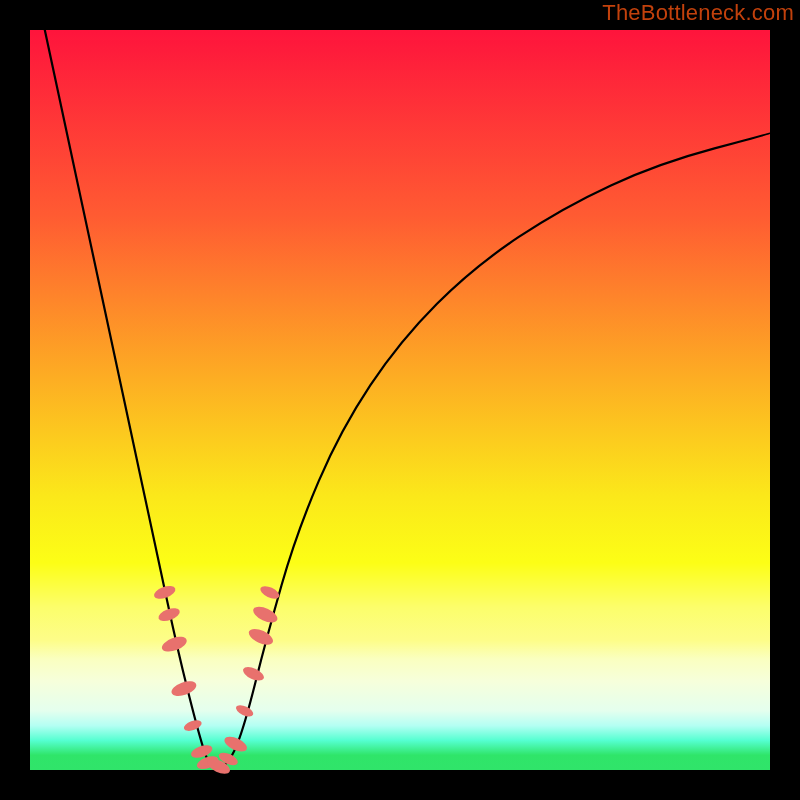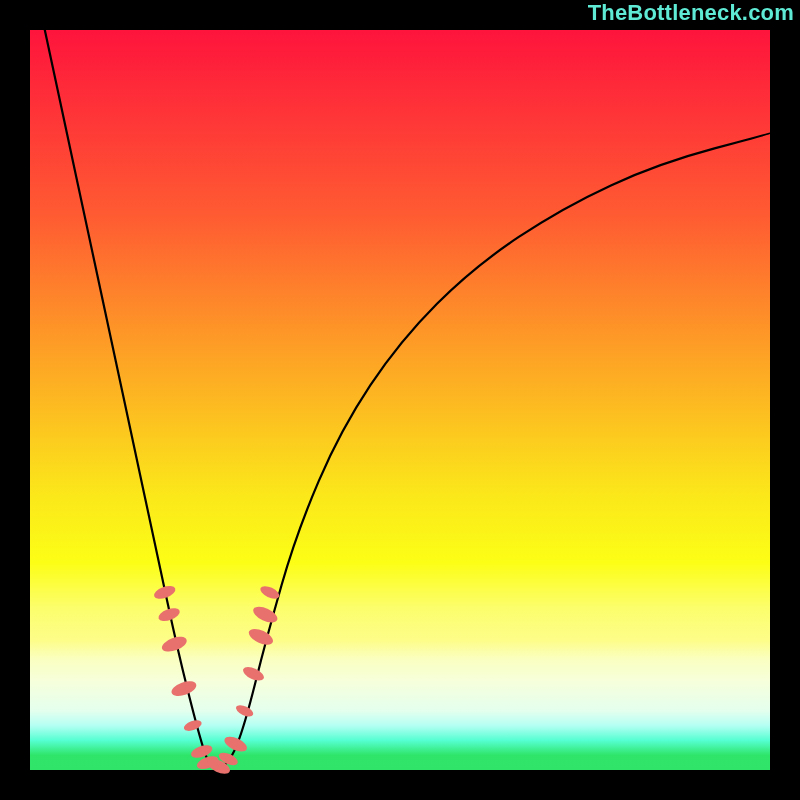--- a/index.html
+++ b/index.html
@@ -36,23 +36,23 @@
       #b4fff3 94%,
       #55ffd1 96%,
       #2fe569 98%,
       #30e46a 100%
     );
   }
   .watermark {
     position: absolute;
     top: 0;
     right: 6px;
-    color: #5eead4;
+    color: #c2410c;
     font-size: 22px;
-    font-weight: 700;
+    font-weight: 400;
     user-select: none;
     letter-spacing: 0.2px;
   }
   svg.chart {
     position: absolute;
     left: 0;
     top: 0;
     width: 740px;
     height: 740px;
     overflow: visible;

